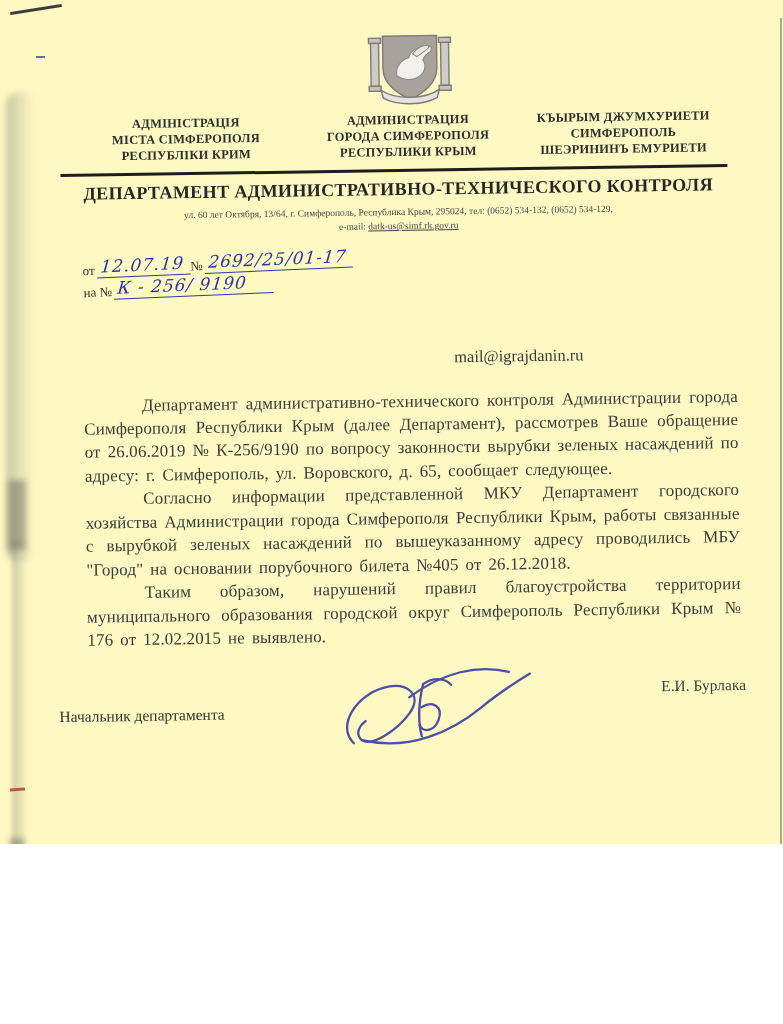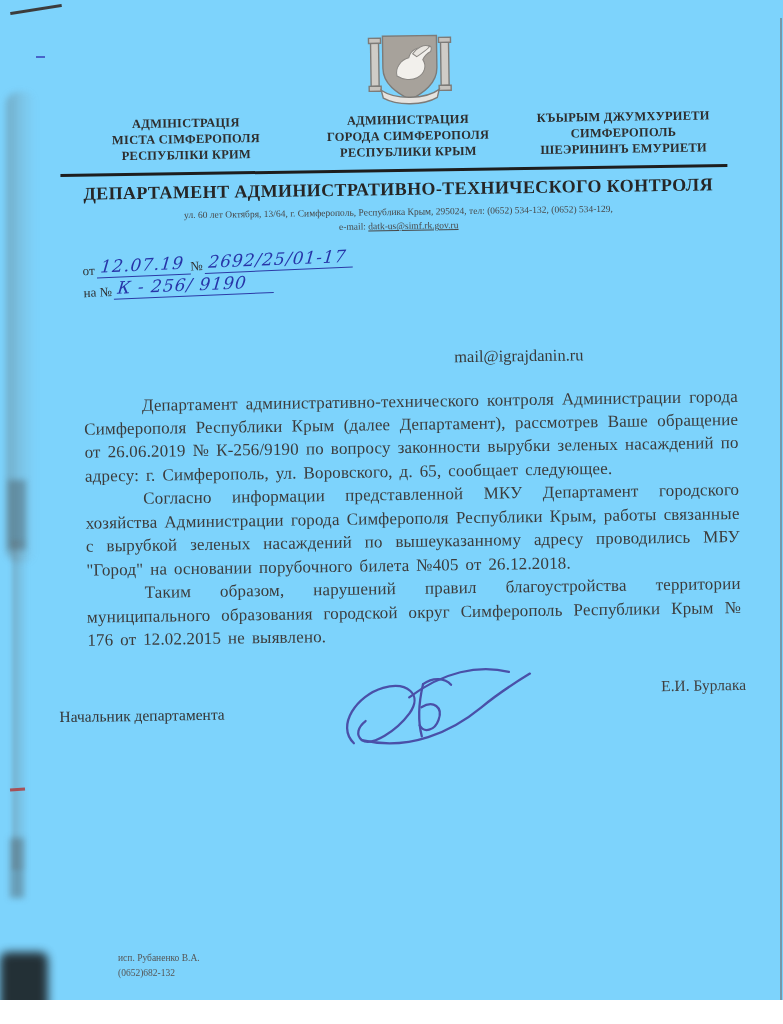--- a/index.html
+++ b/index.html
@@ -1,17 +1,17 @@
 <!DOCTYPE html>
 <html><head>
 <meta charset="utf-8">
 <style>
   html,body{margin:0;padding:0;background:#ffffff;}
   .page{
-    position:relative;width:783px;height:1000px;background:#7dd3fc;overflow:hidden;
+    position:relative;width:783px;height:844px;background:#fef9c3;overflow:hidden;
     font-family:"Liberation Serif",serif;color:#3a3a3a;
   }
   
   .artifact{position:absolute;pointer-events:none;}
   .edge-streak-top{left:6px;top:92px;width:30px;height:470px;
     background:linear-gradient(90deg,rgba(90,90,90,.32),rgba(120,120,120,.14) 55%,rgba(160,160,160,0));
     filter:blur(3px);border-radius:12px;}
   .edge-streak-mid{left:12px;top:540px;width:16px;height:330px;
     background:linear-gradient(90deg,rgba(100,100,100,.30),rgba(150,150,150,0));
     filter:blur(2px);}

